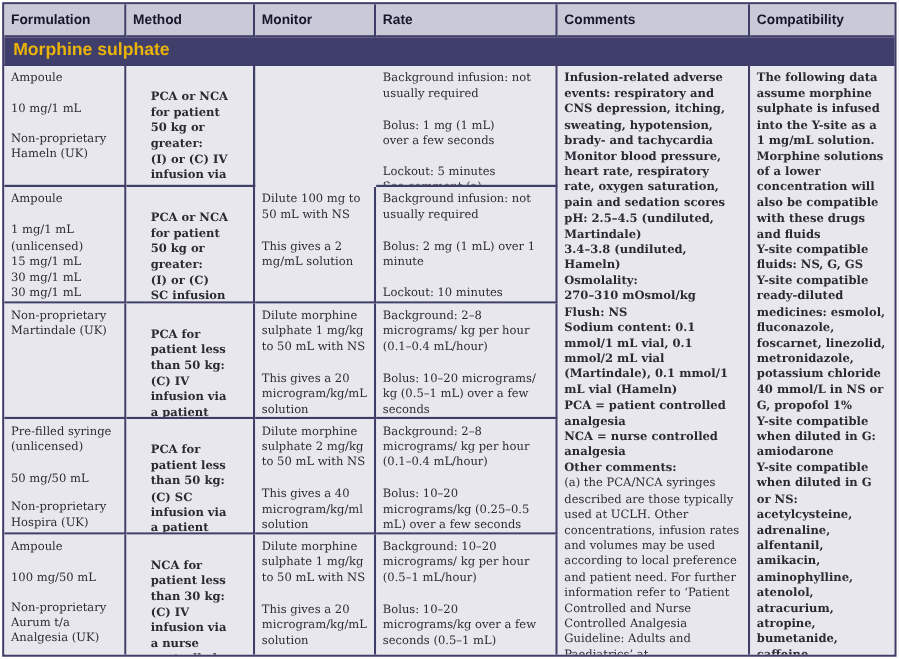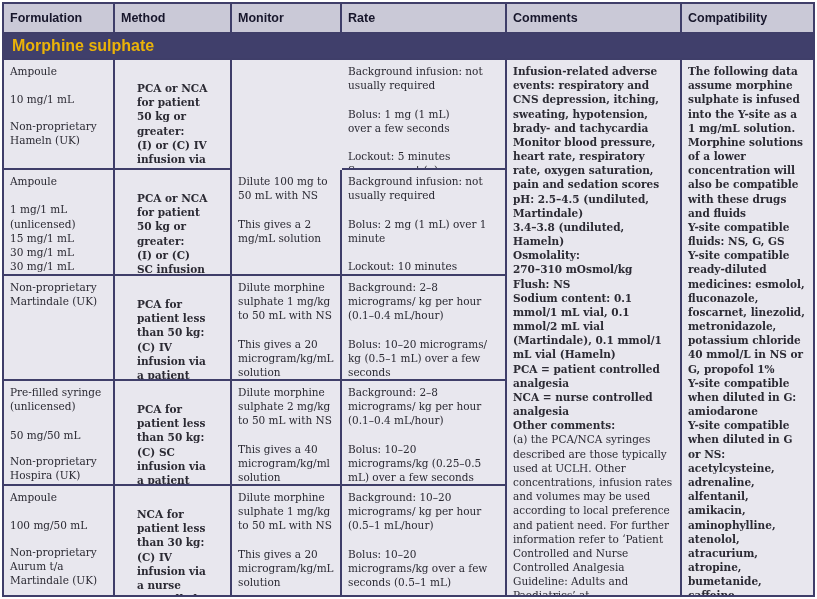--- a/index.html
+++ b/index.html
@@ -189,21 +189,21 @@
 Bolus: 10–20 micrograms/kg (0.25–0.5 mL) over a few seconds
 
 Lockout: 10 minutes</div>
 
     <div class="cell noB" style="grid-row:7;grid-column:1">
         <div class="fblock">Ampoule
 
 100 mg/50 mL</div>
         <div class="fblock ital gap">Non-proprietary</div>
         <div class="fblock">Aurum t/a
-Martindale (UK)</div>
+Analgesia (UK)</div>
       </div>
     <div class="cell method-cell noB" style="grid-row:7;grid-column:2">
       <div class="method-text">NCA for patient less than 30 kg: (C) IV infusion via a nurse controlled syringe pump</div>
       <div class="risk-strip">
           <div class="risk-box c-red">1</div>
           <div class="risk-box c-red">2</div>
           <div class="risk-box c-red">3</div>
           <div class="risk-box c-red">4</div>
           <div class="risk-box c-white">5</div>
           <div class="risk-box c-red">6</div>

